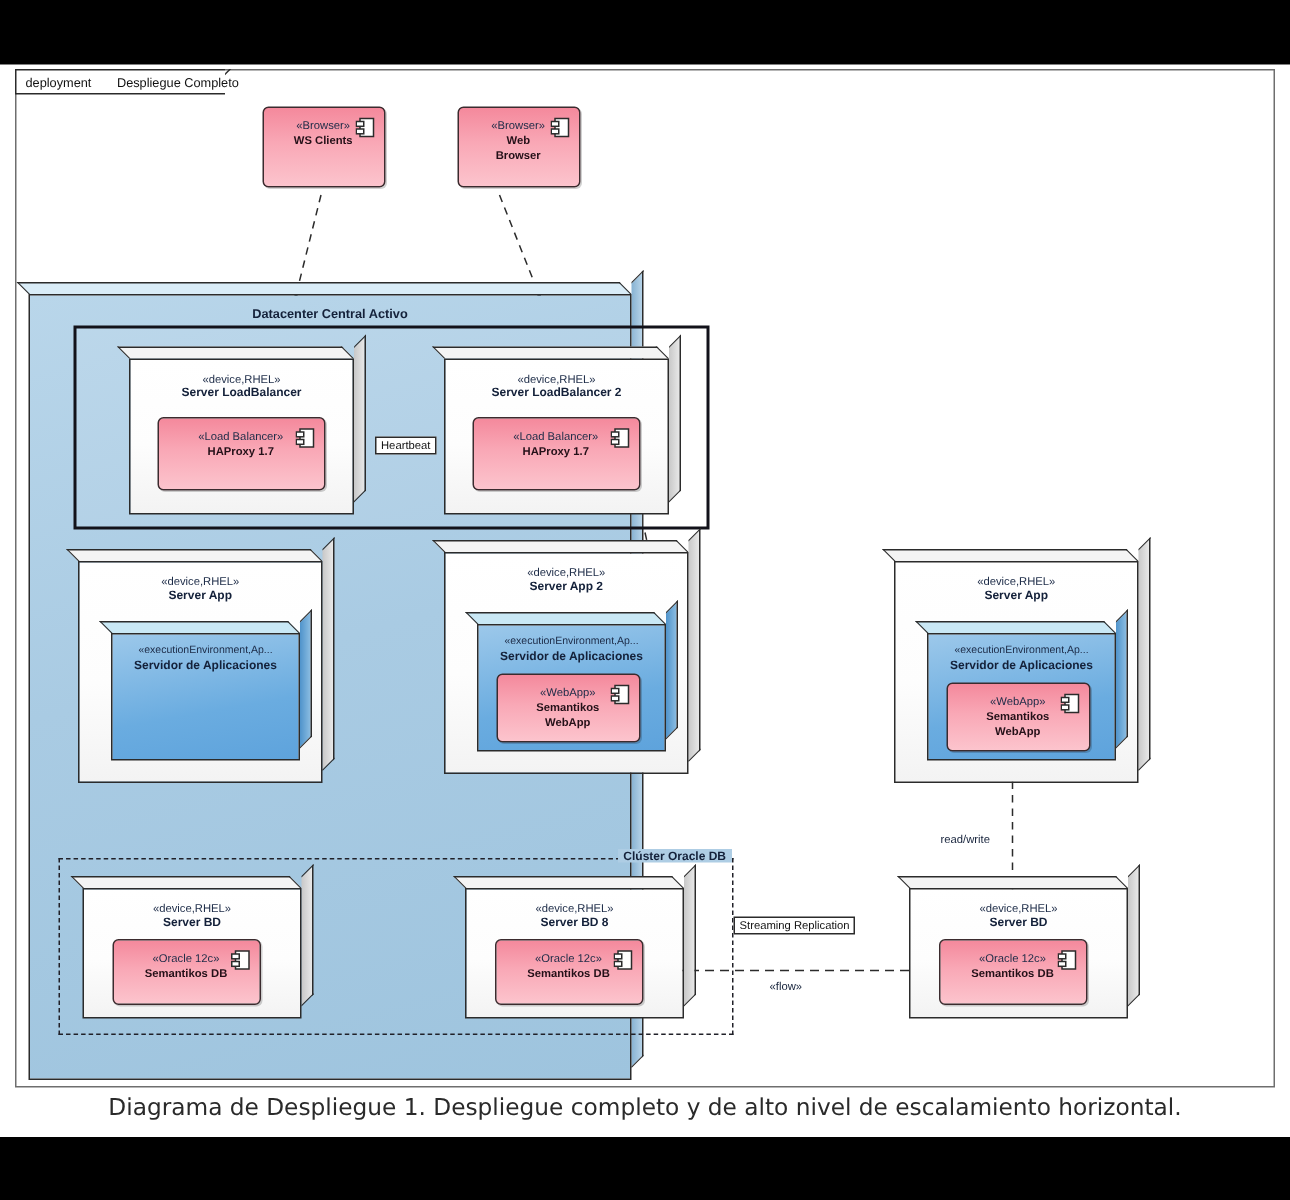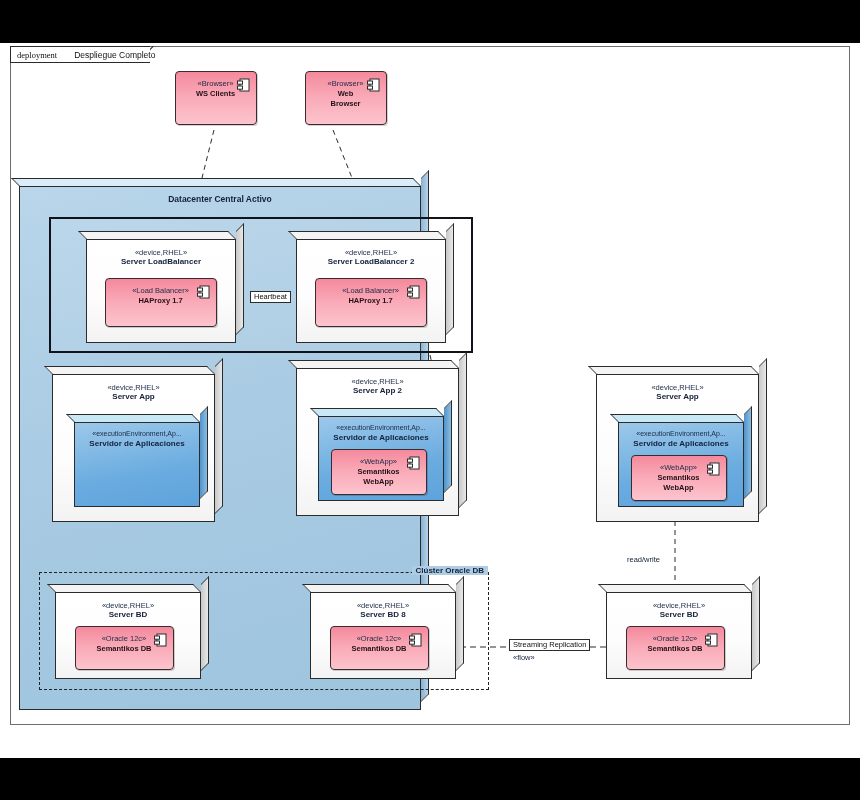--- a/index.html
+++ b/index.html
@@ -10,21 +10,21 @@
   
   .page{position:absolute;left:0;top:43px;width:860px;height:715px;background:#ffffff;}
 
   
   .frame{position:absolute;left:10px;top:3px;width:840px;height:679px;
          border:1px solid #6e6e6e;background:#ffffff;box-sizing:border-box;}
   .frame-tab{position:absolute;left:10px;top:3px;height:17px;
              border:1px solid #2b2b2b;border-right:none;background:#fff;
              box-sizing:border-box;display:flex;align-items:center;
              padding:0 6px;font-size:8.5px;color:#111;white-space:nowrap;z-index:6;}
-  .frame-tab .kw{margin-right:17px;font-family:Liberation Serif, serif;}
+  .frame-tab .kw{margin-right:17px;}
   .tab-corner{position:absolute;top:3px;width:17px;height:17px;overflow:hidden;z-index:6;}
   .tab-corner::after{content:"";position:absolute;left:-9px;top:-1px;width:26px;height:1px;
        background:#2b2b2b;transform:rotate(-45deg);transform-origin:center;}
 
   
   .node{position:absolute;box-sizing:border-box;}
   .node .depth-r{position:absolute;right:-8px;top:-8px;width:8px;height:100%;
      background:linear-gradient(90deg,#cfcfcf,#ededed);
      border:1px solid #2b2b2b;border-left:none;
      transform:skewY(-45deg);transform-origin:left top;box-sizing:border-box;}
@@ -145,21 +145,21 @@
         <div class="stereo">«Browser»</div>
         <div>Web Browser</div>
       </div>
       <svg class="cicon" viewBox="0 0 13 15">
         <rect x="3" y="1" width="9" height="12" fill="#fff" stroke="#2b2b2b"></rect>
         <rect x="0.5" y="3" width="5" height="3.2" fill="#fff" stroke="#2b2b2b"></rect>
         <rect x="0.5" y="8" width="5" height="3.2" fill="#fff" stroke="#2b2b2b"></rect>
       </svg>
     </div>
 
-    <div class="node dc" style="left:19px;top:143px;width:402px;height:524px;">
+    <div class="node dc" style="left:19px;top:153px;width:402px;height:524px;">
       <div class="depth-t"></div>
       <div class="depth-r"></div>
       <div class="face"></div>
       <div class="lbl dc-title">Datacenter Central Activo</div>
     </div>
 
     <div class="plainbox lbframe" style="left:49px;top:174px;width:424px;height:136px;"></div>
 
     <div class="node dev" style="left:86px;top:196px;width:150px;height:104px;">
       <div class="depth-t"></div>
@@ -347,17 +347,18 @@
           <div>Semantikos DB</div>
         </div>
         <svg class="cicon" viewBox="0 0 13 15">
           <rect x="3" y="1" width="9" height="12" fill="#fff" stroke="#2b2b2b"></rect>
           <rect x="0.5" y="3" width="5" height="3.2" fill="#fff" stroke="#2b2b2b"></rect>
           <rect x="0.5" y="8" width="5" height="3.2" fill="#fff" stroke="#2b2b2b"></rect>
         </svg>
       </div>
     </div>
 
-    <div class="conn-lbl" style="left:489px;top:596px;margin-left:20px;">Streaming Replication</div>
+    <div class="conn-lbl" style="left:489px;top:568px;">Streaming Replication</div>
     <div class="plain-lbl" style="left:513px;top:610px;">«flow»</div>
 
+    <div class="caption">Diagrama de Despliegue 1. Despliegue completo y de alto nivel de escalamiento horizontal.</div>
   </div>
 </div>
 
 </body></html>

